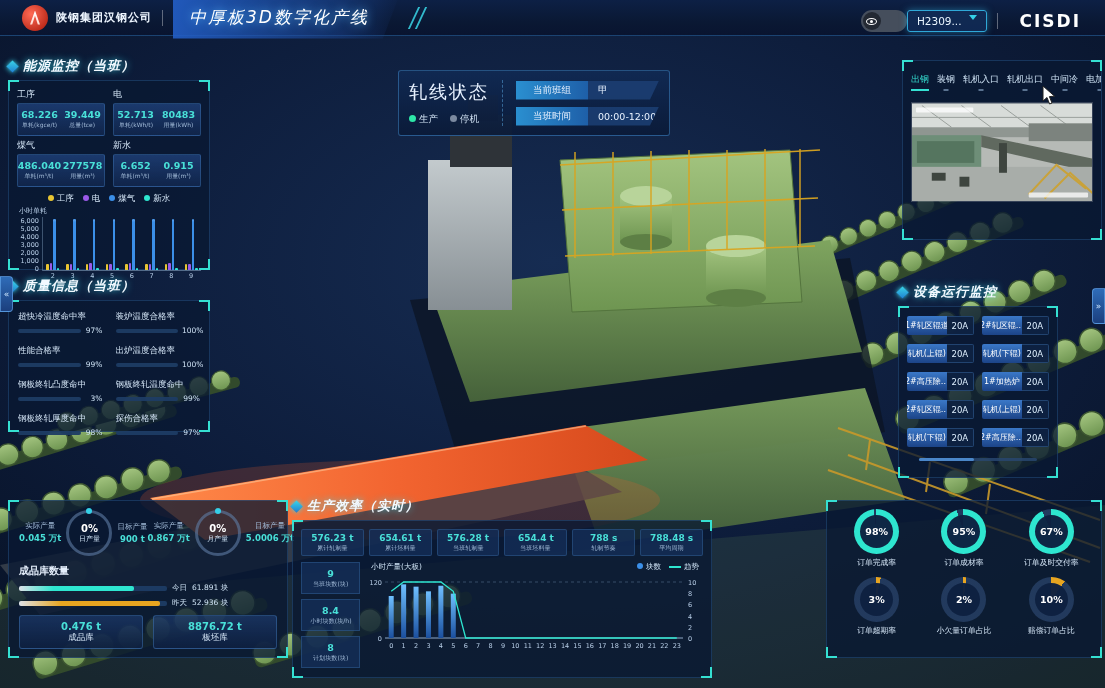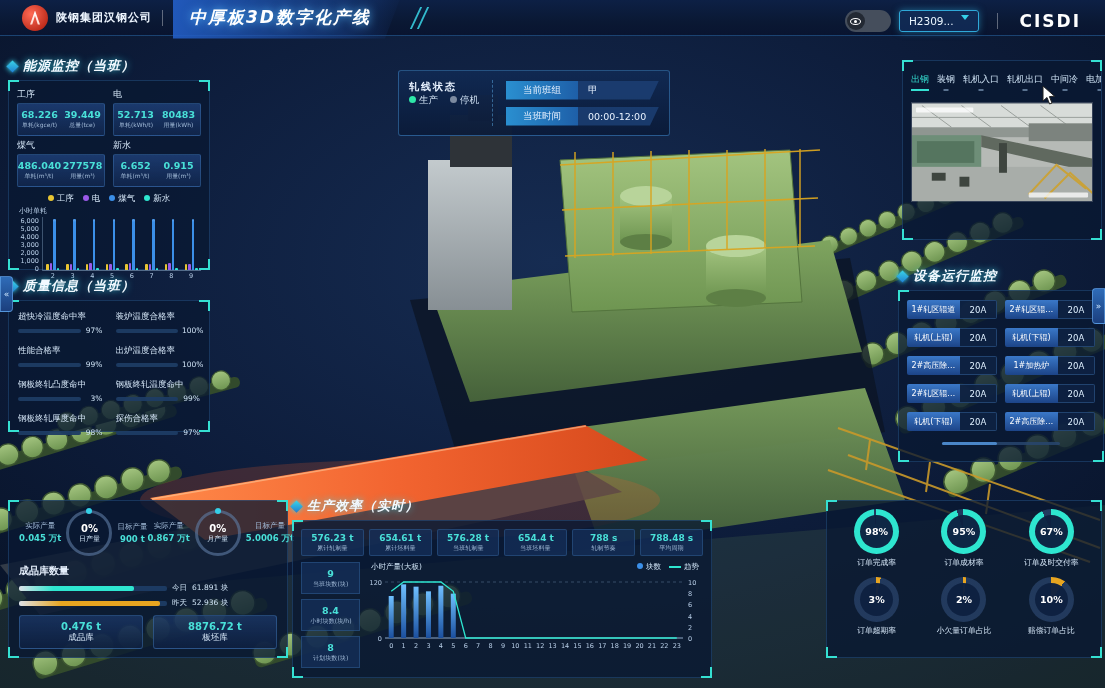--- a/index.html
+++ b/index.html
@@ -6,45 +6,45 @@
 html,body{width:1105px;height:688px;overflow:hidden;background:#081226}
 #app{position:relative;width:1105px;height:688px;font-family:"DejaVu Sans","Liberation Sans",sans-serif;color:#e8f2ff}
 #scene{position:absolute;inset:0}
 
 #header{position:absolute;top:0;left:0;width:1105px;height:36px;background:linear-gradient(180deg,#0d2045,#0a1833 65%,#091430);border-bottom:1px solid rgba(58,150,220,.3);display:flex;align-items:center;z-index:30}
 .logo-badge{width:26px;height:26px;border-radius:50%;background:radial-gradient(circle at 35% 35%,#ff6a55,#a81708);margin-left:22px;position:relative;flex:none}
 .logo-badge::after{content:"";position:absolute;left:8px;top:6px;width:10px;height:14px;background:linear-gradient(180deg,#fff,#ffd9d0);clip-path:polygon(50% 0,100% 100%,78% 100%,50% 38%,22% 100%,0 100%)}
 .company{font-size:11px;font-weight:bold;margin-left:8px;letter-spacing:1px;color:#eef6ff}
 .hdr-divider{width:1px;height:16px;background:rgba(255,255,255,.35);margin:0 10px;flex:none}
 .title-wrap{height:42px;display:flex;align-items:center;padding:0 30px 0 16px;background:linear-gradient(95deg,rgba(35,95,200,.9),rgba(26,66,140,.55) 75%,rgba(26,66,140,0));clip-path:polygon(0 0,100% 0,calc(100% - 16px) 100%,0 100%)}
-.main-title{font-size:17px;font-weight:700;font-style:italic;letter-spacing:2px;color:#fff;text-shadow:0 0 10px rgba(90,190,255,.95)}
+.main-title{font-size:17px;font-weight:400;font-style:italic;letter-spacing:2px;color:#fff;text-shadow:0 0 10px rgba(90,190,255,.95)}
 .slash{display:inline-block;width:2px;height:22px;background:#3ad6e8;transform:skewX(-25deg);margin-left:5px;opacity:.85}
 .hdr-right{position:absolute;right:0;top:0;height:42px;display:flex;align-items:center}
 .eye-toggle{width:46px;height:22px;border-radius:11px;background:#454e5c;display:flex;align-items:center;padding:2px;cursor:pointer}
 .eye-knob{width:18px;height:18px;border-radius:50%;background:#232933;display:flex;align-items:center;justify-content:center}
 .eye-glyph{width:11px;height:7px;border:1px solid #fff;border-radius:50%;position:relative}
 .eye-glyph::after{content:"";position:absolute;left:3px;top:1px;width:3px;height:3px;border-radius:50%;background:#fff}
-.heat-select{display:flex;align-items:flex-start;gap:7px;margin:0 8px;padding:4px 9px;border:1px solid #2fa8d8;border-radius:3px;background:rgba(18,48,95,.7);font-size:10.5px;color:#eaf6ff;box-shadow:0 0 7px rgba(47,168,216,.55);cursor:pointer}
+.heat-select{display:flex;align-items:flex-start;gap:7px;margin:0 0;padding:4px 9px;border:1px solid #2fa8d8;border-radius:3px;background:rgba(18,48,95,.7);font-size:10.5px;color:#eaf6ff;box-shadow:0 0 7px rgba(47,168,216,.55);cursor:pointer}
 .caret-down{width:0;height:0;border-left:4px solid transparent;border-right:4px solid transparent;border-top:5px solid #35d0e8}
 .brand{font-size:17px;font-weight:900;letter-spacing:2px;margin:0 24px 0 12px;color:#fff}
 
 .panel{position:absolute;z-index:20}
 .ptitle{display:flex;align-items:center;gap:6px;height:20px}
 .pdiamond{width:9px;height:9px;background:linear-gradient(135deg,#3ad6e8,#1f7fd0);transform:rotate(45deg);box-shadow:0 0 5px #3ad6e8;flex:none}
 .ptext{font-size:13px;font-weight:bold;font-style:italic;letter-spacing:1px;color:#f2f9ff;text-shadow:0 0 7px rgba(58,214,232,.85);white-space:nowrap}
 .pbox{position:relative;background:rgba(9,24,50,.78);border:1px solid rgba(60,130,200,.28);margin-top:4px}
 .pbox::before{content:"";position:absolute;inset:-1px;pointer-events:none;background:
 linear-gradient(#35e0d2,#35e0d2) left top/11px 2px,linear-gradient(#35e0d2,#35e0d2) left top/2px 11px,
 linear-gradient(#35e0d2,#35e0d2) right top/11px 2px,linear-gradient(#35e0d2,#35e0d2) right top/2px 11px,
 linear-gradient(#35e0d2,#35e0d2) left bottom/11px 2px,linear-gradient(#35e0d2,#35e0d2) left bottom/2px 11px,
 linear-gradient(#35e0d2,#35e0d2) right bottom/11px 2px,linear-gradient(#35e0d2,#35e0d2) right bottom/2px 11px;background-repeat:no-repeat}
 
 #p-linestatus{left:398px;top:70px;width:272px;height:66px;background:linear-gradient(180deg,rgba(16,42,84,.88),rgba(10,26,56,.88));border:1px solid rgba(70,150,220,.45);border-radius:3px;display:flex;padding:9px 10px;gap:8px}
-.ls-title{font-size:10px;font-weight:bold;letter-spacing:2px}
-.ls-legend{display:flex;gap:12px;font-size:9.5px;color:#cfe0f2;white-space:nowrap}
+.ls-title{font-size:18px;font-weight:normal;letter-spacing:2px}
+.ls-legend{display:flex;gap:12px;margin-top:9px;font-size:9.5px;color:#cfe0f2;white-space:nowrap}
 .dot{width:7px;height:7px;border-radius:50%;display:inline-block;margin-right:3px}
 .ls-div{width:0;border-left:1px dashed rgba(90,170,230,.5);margin:0 5px}
 .ls-rows{display:flex;flex-direction:column;gap:7px;flex:1;justify-content:center}
 .ls-row{display:flex;height:19px;font-size:9.5px;clip-path:polygon(0 0,100% 0,calc(100% - 9px) 100%,0 100%)}
 .ls-chip{background:linear-gradient(90deg,#2a8fd0,#1e5fa8);display:flex;align-items:center;justify-content:center;width:72px;white-space:nowrap}
 .ls-val{background:rgba(28,64,116,.85);flex:1;display:flex;align-items:center;padding-left:10px;white-space:nowrap}
 
 #p-energy{left:8px;top:56px;width:202px}
 #p-energy .pbox{padding:7px 8px;height:190px}
 .e-grid{display:grid;grid-template-columns:1fr 1fr;column-gap:8px;row-gap:3px}
@@ -120,21 +120,21 @@
 .o-lab{font-size:7.8px;color:#d5e6f7;white-space:nowrap}
 
 #p-video{left:902px;top:56px;width:200px}
 #p-video .pbox{padding:4px 0 8px;height:180px}
 .v-tabs{display:flex;gap:8px;font-size:9px;color:#cfe3f5;padding:8px 8px 5px;white-space:nowrap;overflow:hidden}
 .v-tab{padding-bottom:3px;position:relative;cursor:pointer}
 .v-tab.active{color:#35e0d2;border-bottom:2px solid #35e0d2}
 .v-tab:not(.active)::after{content:"";position:absolute;bottom:0;left:50%;transform:translateX(-50%);width:5px;height:2px;background:#5a7290}
 .v-feed{margin:6px 8px 0;height:100px;position:relative;overflow:hidden;border:1px solid rgba(255,255,255,.18);cursor:pointer}
 
-#p-equipment{left:898px;top:266px;width:206px}
+#p-equipment{left:898px;top:282px;width:160px}
 #p-equipment .pbox{padding:9px 8px 7px;height:172px}
 .eq-grid{display:grid;grid-template-columns:1fr 1fr;column-gap:8px;row-gap:9px}
 .eq-pair{display:flex;height:19px}
 .eq-chip{flex:1.35;background:linear-gradient(180deg,#3a78c8,#1c4488);font-size:8px;color:#fff;display:flex;align-items:center;justify-content:center;border-radius:2px 0 0 2px;white-space:nowrap;overflow:hidden;padding:0 2px;cursor:pointer}
 .eq-val{flex:1;background:rgba(14,34,66,.92);border:1px solid rgba(80,150,220,.3);border-left:none;display:flex;align-items:center;justify-content:center;font-size:8.5px;color:#dff0ff;border-radius:0 2px 2px 0}
 .eq-scroll{margin:11px auto 0;width:118px;height:3px;background:rgba(40,70,110,.85);border-radius:2px;position:relative;cursor:pointer}
 .eq-thumb{position:absolute;left:0;top:0;width:55px;height:3px;background:#4a86c8;border-radius:2px}
 
 .edge-tab{position:absolute;width:13px;height:36px;background:linear-gradient(180deg,#2f6cb8,#1b3f7e);border:1px solid rgba(120,190,255,.5);display:flex;align-items:center;justify-content:center;font-size:9px;color:#cfe8ff;z-index:25;cursor:pointer}
 #tab-right{right:0;top:288px;border-radius:4px 0 0 4px}

